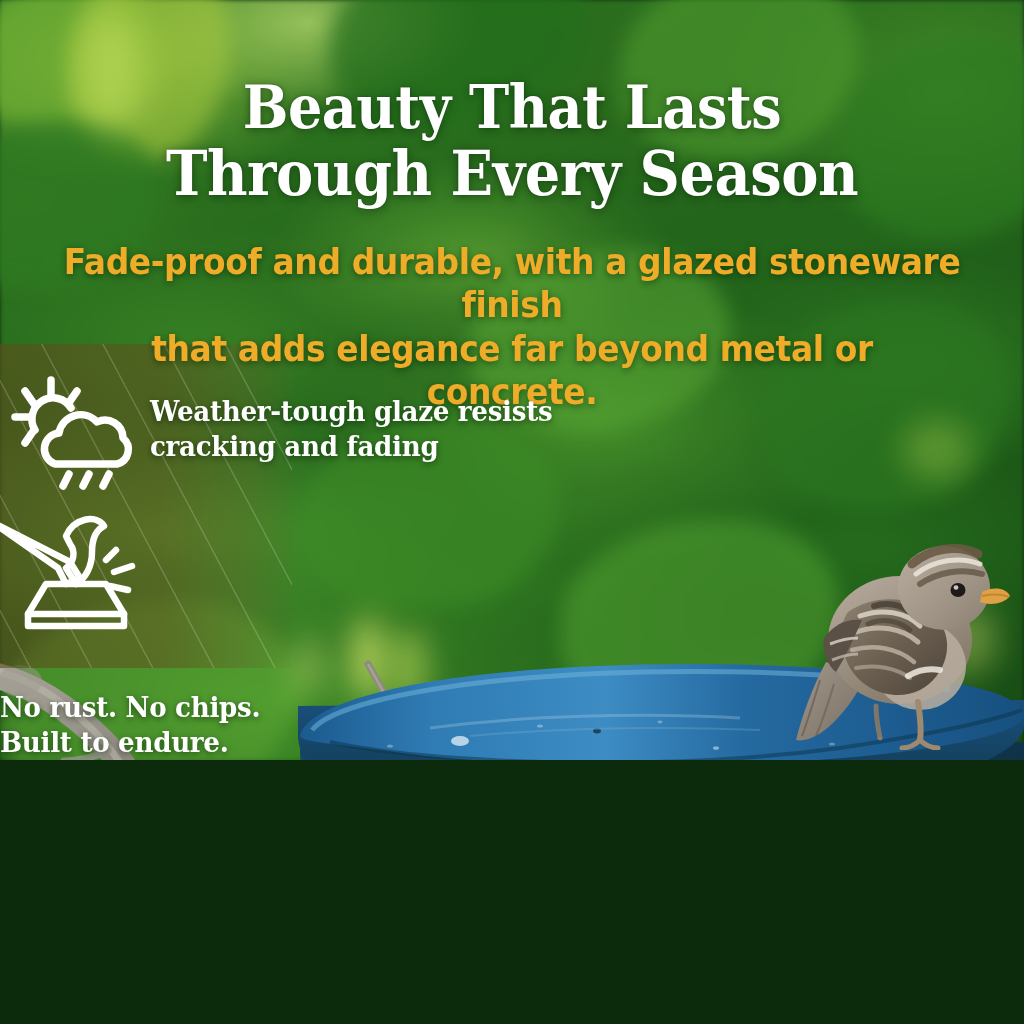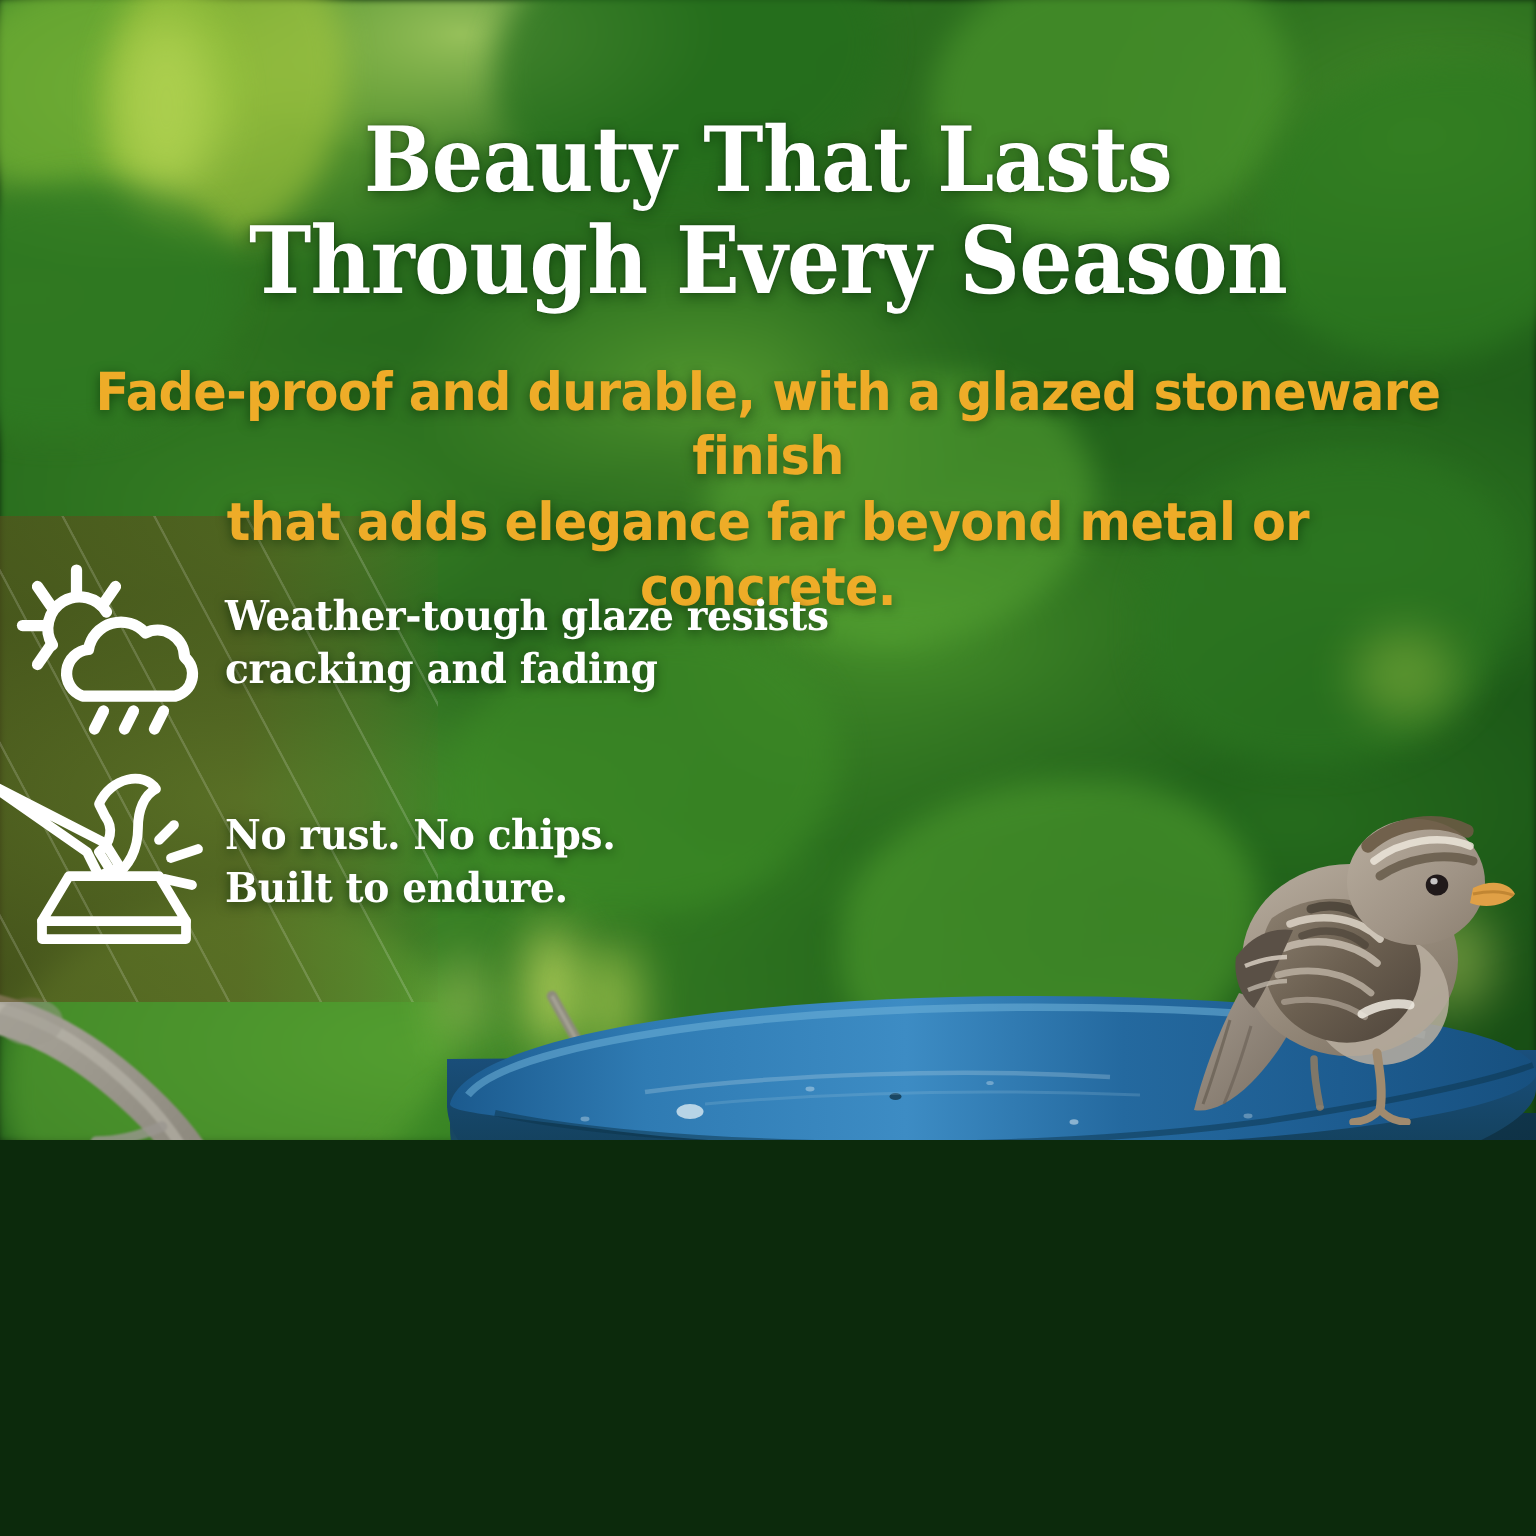--- a/index.html
+++ b/index.html
@@ -132,21 +132,21 @@
     font-weight: bold;
     font-size: 27.5px;
     line-height: 1.26;
     letter-spacing: -0.3px;
     transform: scaleX(.95);
     transform-origin: left center;
     text-shadow: 0 2px 7px rgba(0,30,0,.6);
     white-space: pre-line;
   }
   #feature-1 { left: 0;  top: 372px; }
-  #feature-2 { left: 0;  top: 512px; }
+  #feature-2 { left: 0;  top: 512px; flex-direction: column; }
   #feature-1 .feature-text { margin-top: 22px; }
   #feature-2 .feature-text { margin-top: 28px; }
 
   
   .bath-wrap { position: absolute; left: 0; top: 0; width: 1024px; height: 1024px; pointer-events: none; }
 
   
   .branch { position: absolute; filter: blur(.6px); }
 </style>
 </head>

